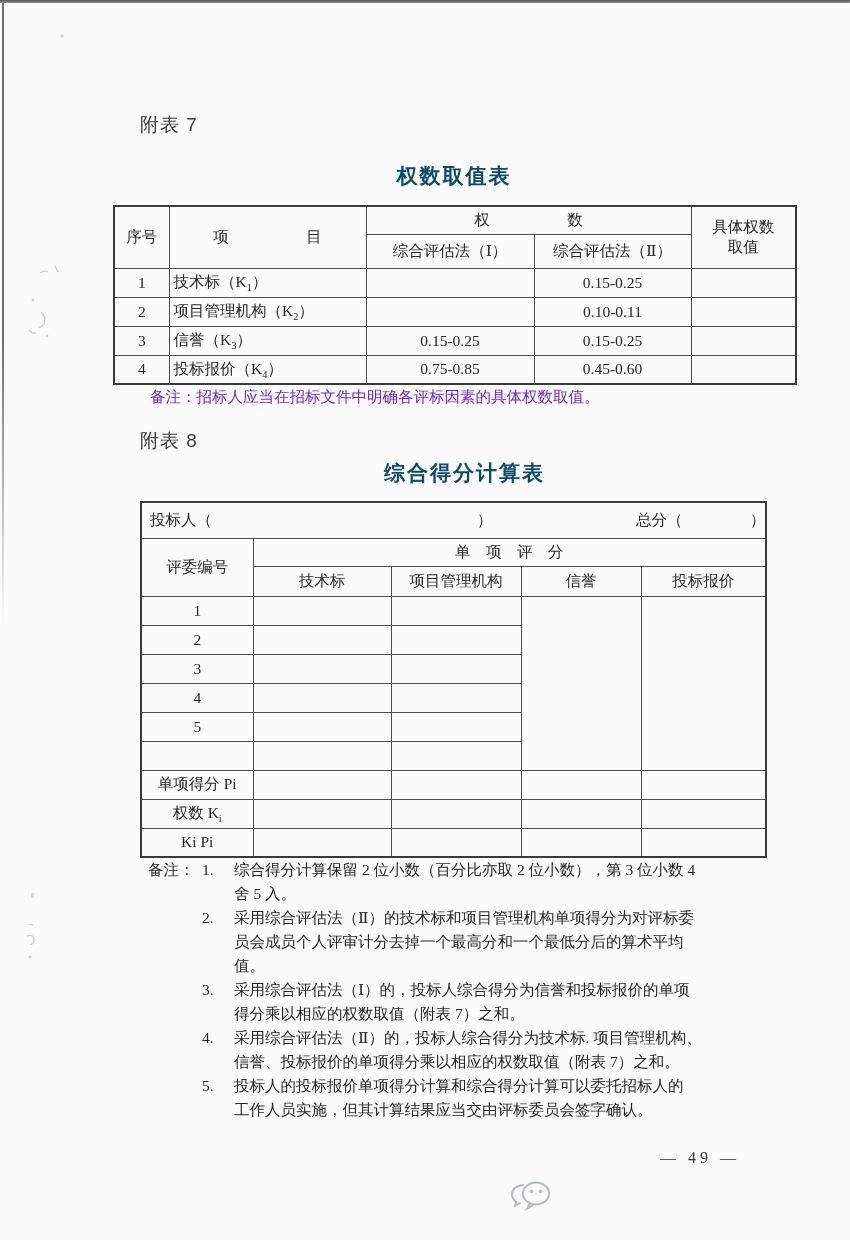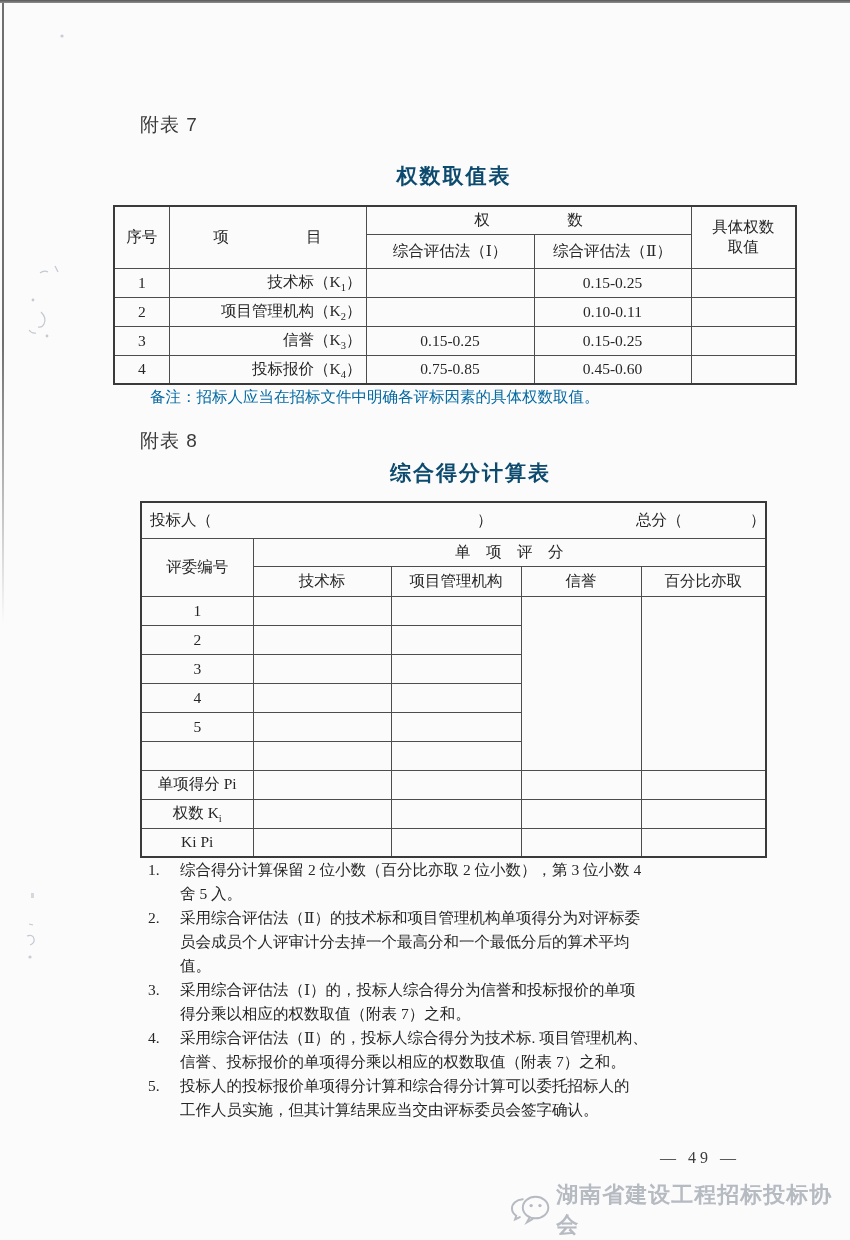--- a/index.html
+++ b/index.html
@@ -23,37 +23,37 @@
   }
   #appendix7{top:112px;}
   #appendix8{top:428px;}
 
   .table-title{
     position:absolute;text-align:center;
     font-family:"Liberation Sans","DejaVu Sans",sans-serif;
     font-weight:bold;font-size:21px;color:#0c4a6e;letter-spacing:2px;
   }
   #title7{left:113px;width:682px;top:162px;}
-  #title8{left:158px;width:625px;top:459px;}
+  #title8{left:152px;width:625px;top:459px;}
 
   table{border-collapse:collapse;table-layout:fixed;background:transparent;}
   table.doc{border:2px solid #3a3a3a;}
   table.doc td{border:1px solid #4d4d4d;font-size:15.5px;color:#262626;padding:0 4px;vertical-align:middle;}
   td.c{text-align:center;}
-  td.item{text-align:right;padding-left:12px;}
+  td.item{text-align:left;padding-left:12px;}
   sub{font-size:10.5px;}
 
   #t7-wrap{position:absolute;left:113px;top:205px;}
   #t7{width:682px;}
   #t7 thead tr.h1{height:28px;}
   #t7 thead tr.h2{height:34px;}
   #t7 tbody tr{height:29px;}
   td.pre{white-space:pre-line;line-height:1.3;text-align:center;}
 
-  #t7-note{position:absolute;left:150px;top:387px;font-size:15.5px;color:#0369a1;}
+  #t7-note{position:absolute;left:150px;top:387px;font-size:15.5px;color:#6d28d9;}
 
   #t8-wrap{position:absolute;left:140px;top:501px;}
   #t8{width:625px;}
   #t8 tr.bidder{height:36px;}
   #t8 tr.gh1{height:28px;}
   #t8 tr.gh2{height:30px;}
   #t8 tbody tr{height:29px;}
   .bidder-cell{position:relative;}
   .bidder-cell span{position:absolute;top:50%;transform:translateY(-50%);font-size:15.5px;white-space:nowrap;}
   .sp-bidder-open{left:8px;}
@@ -185,21 +185,21 @@
           </td>
         </tr>
         <tr class="gh1">
           <td rowspan="2" class="c">评委编号</td>
           <td colspan="4" class="c">单　项　评　分</td>
         </tr>
         <tr class="gh2">
           <td class="c">技术标</td>
           <td class="c">项目管理机构</td>
           <td class="c">信誉</td>
-          <td class="c">百分比亦取</td>
+          <td class="c">投标报价</td>
         </tr>
       </thead>
       <tbody id="t8-body">
           <tr>
             <td class="c">1</td>
             <td></td>
             <td></td>
             <td rowspan="6"></td>
             <td rowspan="6"></td>
           </tr>
@@ -247,20 +247,21 @@
             <td></td>
             <td></td>
             <td></td>
             <td></td>
           </tr>
         </tbody>
     </table>
   </div>
 
   <div class="notes">
+    <span class="notes-label">备注：</span>
     <div id="notes-list">
         <div class="note-item">
           <span class="note-num">1.</span>
           <div class="note-text">综合得分计算保留 2 位小数（百分比亦取 2 位小数），第 3 位小数 4
 舍 5 入。</div>
         </div>
         <div class="note-item">
           <span class="note-num">2.</span>
           <div class="note-text">采用综合评估法（Ⅱ）的技术标和项目管理机构单项得分为对评标委
 员会成员个人评审计分去掉一个最高分和一个最低分后的算术平均
@@ -289,16 +290,15 @@
   <div class="footer-mark">
     <svg width="42" height="32" viewBox="0 0 42 32">
       <g fill="none" stroke="#b6bac1" stroke-width="2" stroke-linecap="round">
         <path d="M13 5 C6.5 5.5 2 9.5 2 14.5 c0 3 1.7 5.6 4.3 7.3 L5.2 25.5 l4.8 -2.3"></path>
         <ellipse cx="26" cy="13.5" rx="13" ry="11"></ellipse>
         <path d="M20 23.5 l-2.8 5 5.6 -3.2"></path>
       </g>
       <circle cx="21.5" cy="11.5" r="1.7" fill="#b6bac1"></circle>
       <circle cx="30.5" cy="11.5" r="1.7" fill="#b6bac1"></circle>
     </svg>
-    <span>湖南省建设工程招标投标协会</span>
   </div>
 
 </div>
 
 </body></html>

